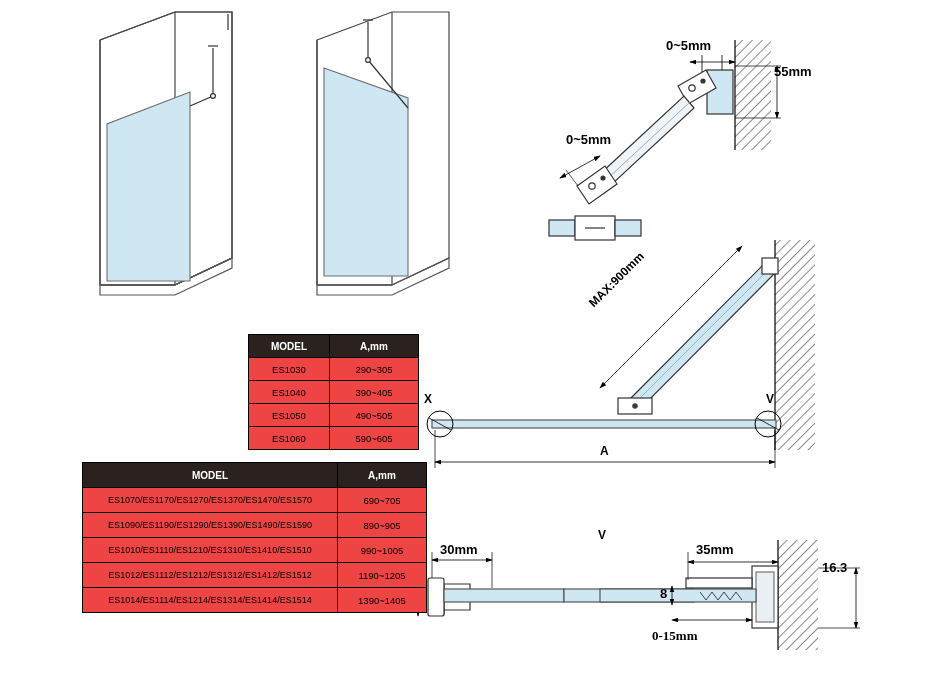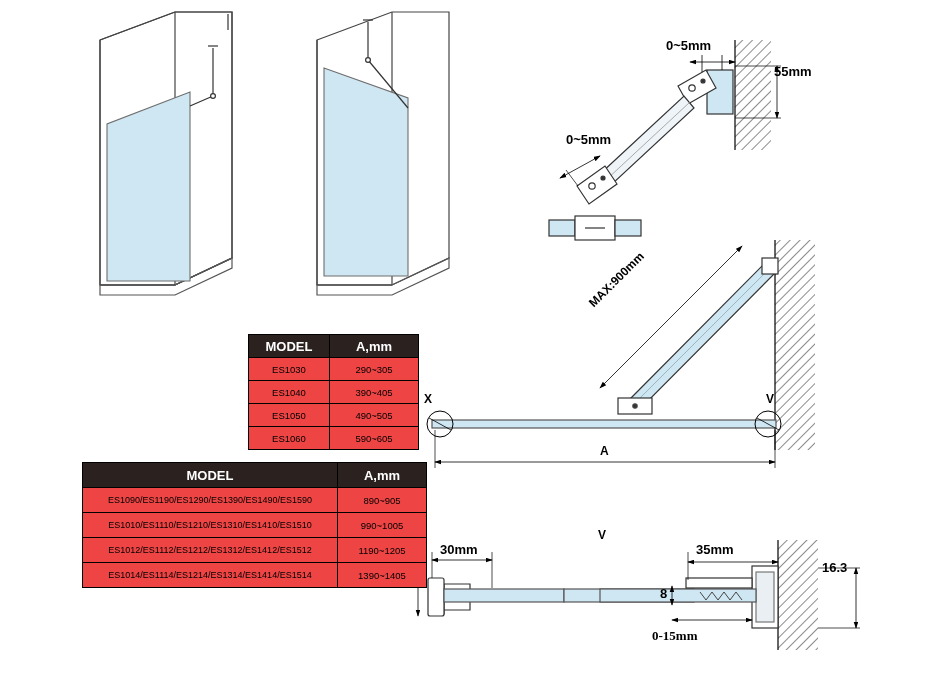--- a/index.html
+++ b/index.html
@@ -12,21 +12,21 @@
   svg{display:block;}
 
   
   table{border-collapse:collapse;}
   .tbl{position:absolute;font-size:9.5px;}
   .tbl th,.tbl td{
     border:1px solid #000;text-align:center;
     font-weight:normal;color:#000;background:#ef4444;
   }
   .tbl thead th{
-    background:#2b2220;color:#fff;font-weight:bold;font-size:13px;margin-left:28px;
+    background:#2b2220;color:#fff;font-weight:bold;font-size:10px;margin-left:28px;
   }
 
   
   #tbl-small{left:248px;top:334px;}
   #tbl-small th,#tbl-small td{height:20px;}
   #tbl-small .c1{width:78px;}
   #tbl-small .c2{width:86px;}
 
   
   #tbl-big{left:82px;top:462px;}
@@ -259,20 +259,24 @@
 
   <table class="tbl" id="tbl-big">
     <thead>
       <tr>
         <th class="c1">MODEL</th>
         <th class="c2">A,mm</th>
       </tr>
     </thead>
     <tbody>
       <tr>
+        <td class="c1">ES1070/ES1170/ES1270/ES1370/ES1470/ES1570</td>
+        <td class="c2">690~705</td>
+      </tr>
+      <tr>
         <td class="c1">ES1090/ES1190/ES1290/ES1390/ES1490/ES1590</td>
         <td class="c2">890~905</td>
       </tr>
       <tr>
         <td class="c1">ES1010/ES1110/ES1210/ES1310/ES1410/ES1510</td>
         <td class="c2">990~1005</td>
       </tr>
       <tr>
         <td class="c1">ES1012/ES1112/ES1212/ES1312/ES1412/ES1512</td>
         <td class="c2">1190~1205</td>

